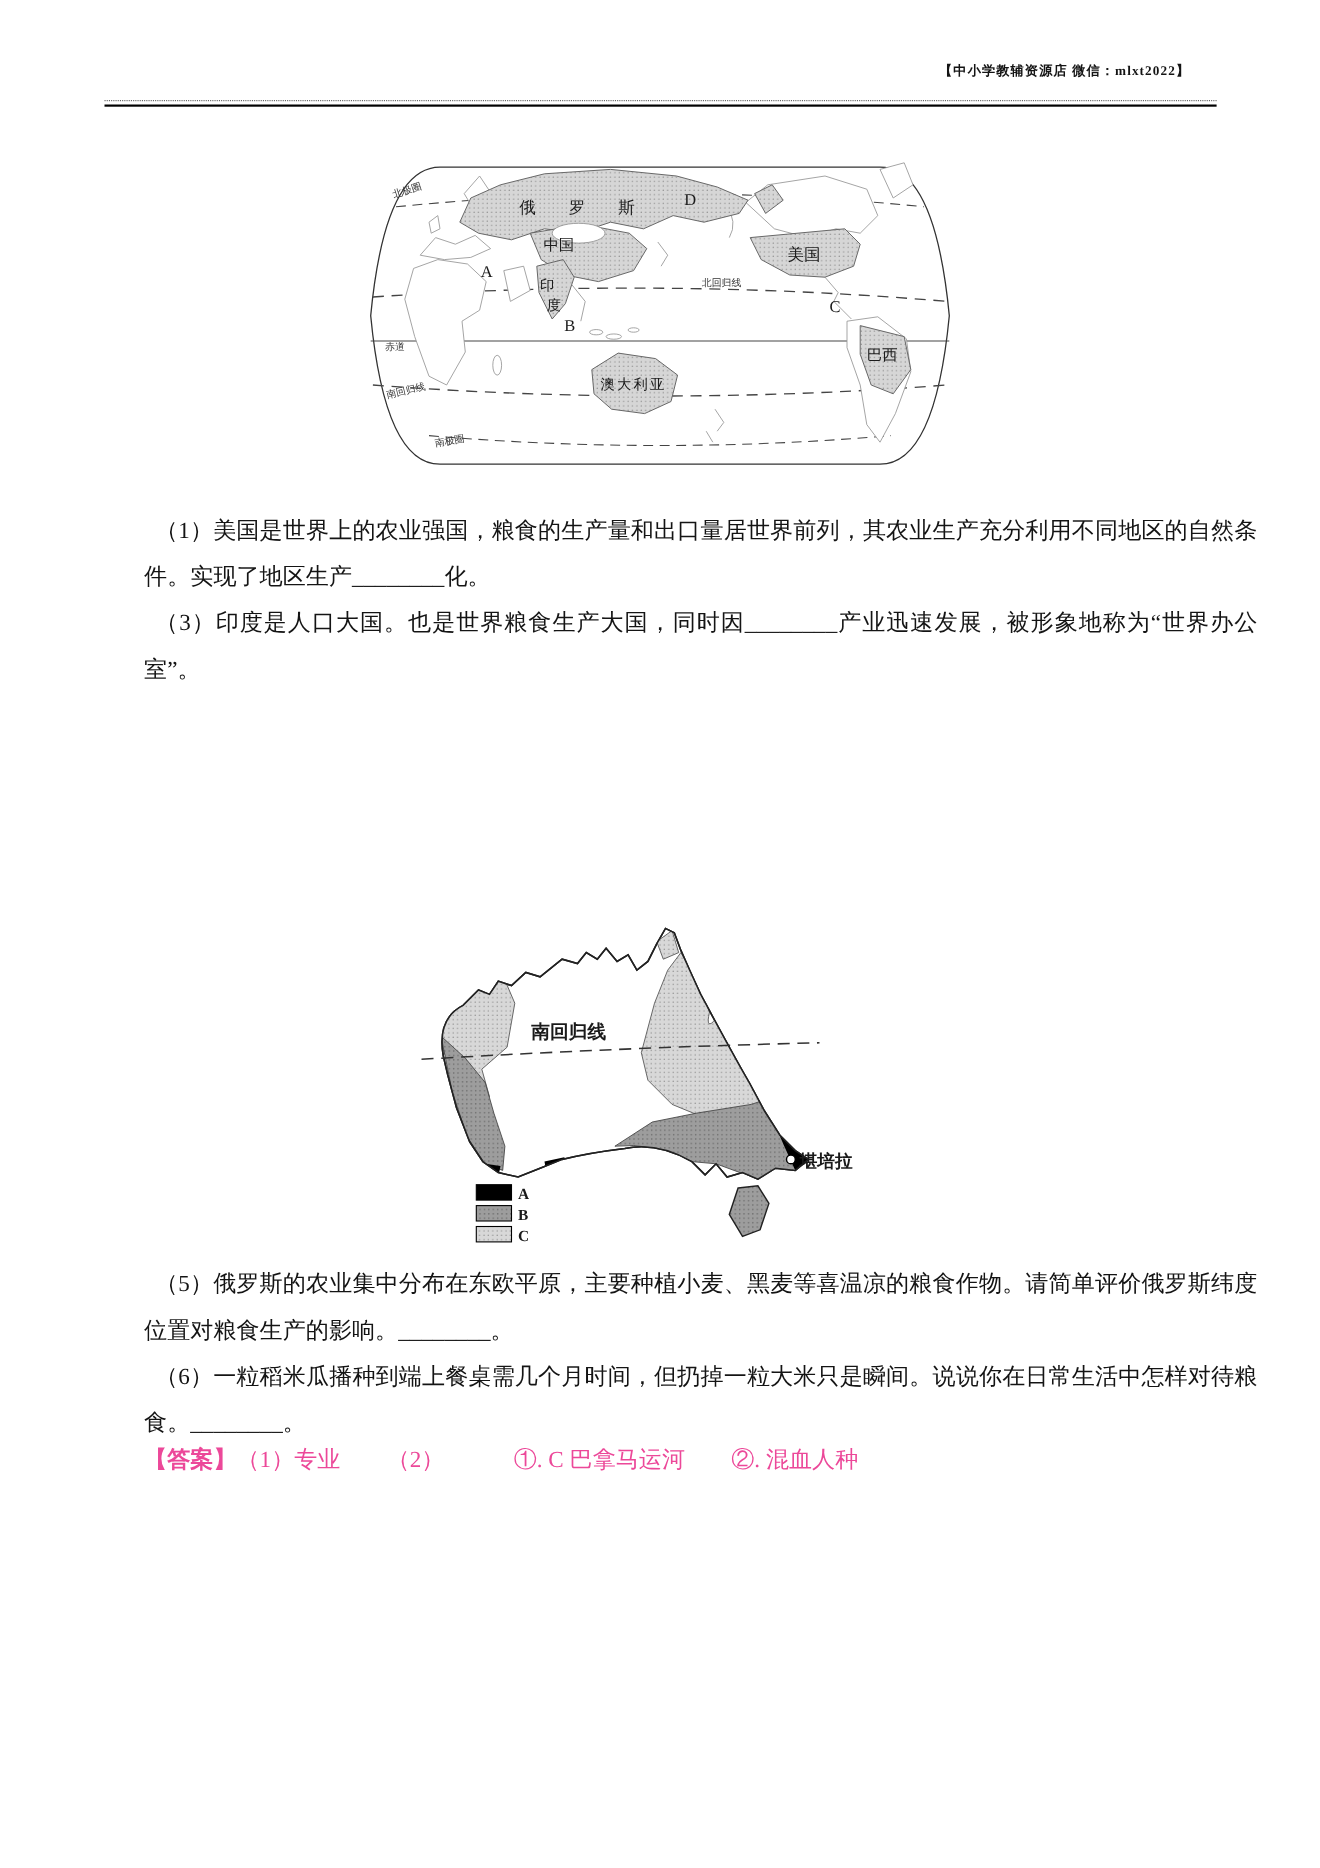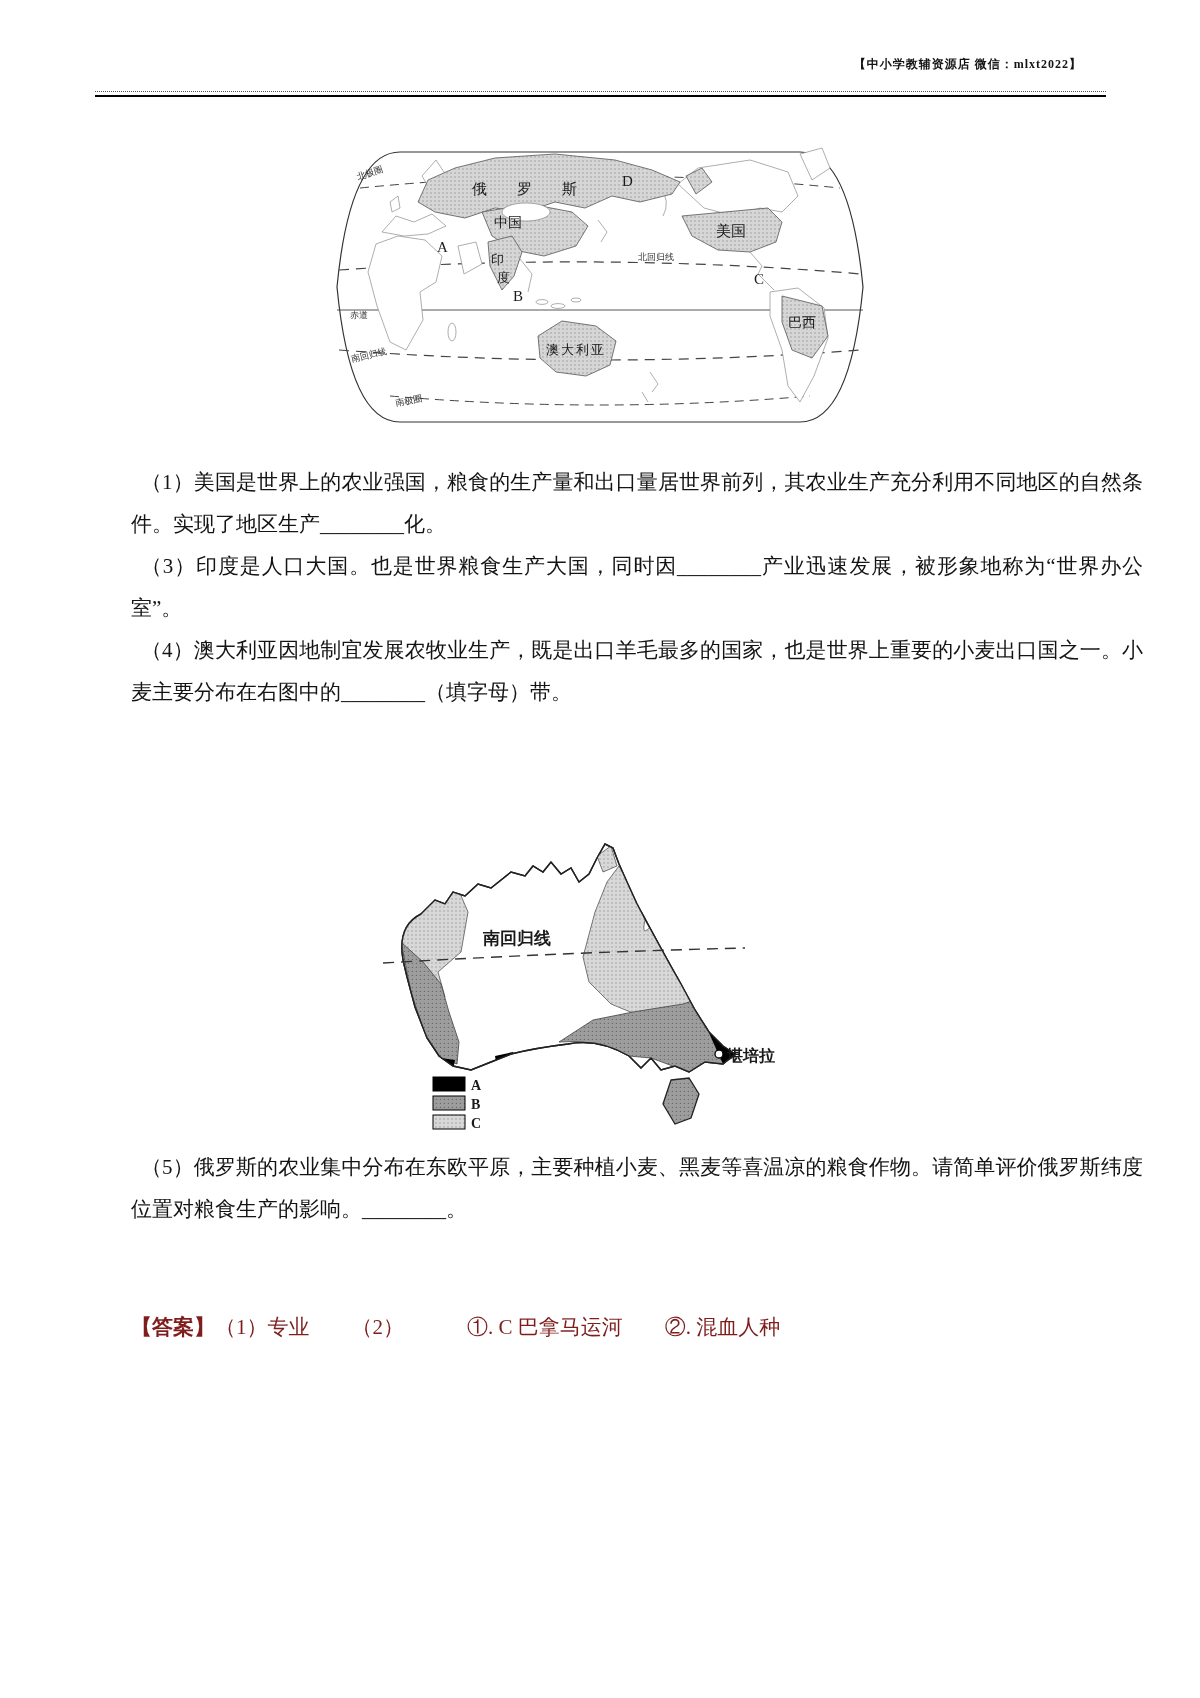--- a/index.html
+++ b/index.html
@@ -9,21 +9,21 @@
           font-size:12px;font-weight:bold;letter-spacing:1px;}
   .rule{position:absolute;top:91px;left:95px;right:94px;height:3px;
         border-top:1px dotted #555;border-bottom:2px solid #000;}
   figure{margin:0;padding:0;}
   .world-map{position:absolute;left:330px;top:124px;width:540px;height:310px;}
   .aus-map{position:absolute;left:383px;top:842px;width:420px;height:300px;}
   .qblock{position:absolute;left:95px;width:1012px;font-size:21px;line-height:42px;
           text-align:justify;margin-left:36px;}
   #q14{top:461px;}
   #q56{top:1146px;}
-  #ansblock{top:1306px;color:#7f1d1d;}
+  #ansblock{top:1306px;color:#ec4899;}
   .qblock p{margin:0;padding:0;}
   p.q{text-indent:10px;}
   p.indent{text-indent:10px;}
   #ansblock strong{font-weight:bold;}
   svg text{font-family:"Liberation Serif","DejaVu Serif",serif;fill:#1a1a1a;}
   .latlbl{font-size:9px;fill:#333;}
   .ltr{font-size:15px;}
   .country{font-size:14px;}
 </style>
 </head>
@@ -99,21 +99,20 @@
       <text x="308" y="136" class="latlbl">北回归线</text>
       <text x="20" y="194" class="latlbl">赤道</text>
       <text x="22" y="238" class="latlbl" transform="rotate(-13 22 238)">南回归线</text>
       <text x="66" y="282" class="latlbl" transform="rotate(-10 66 282)">南极圈</text>
     </svg>
   </figure>
 
   <div class="qblock" id="q14">
     <p class="q">（1）美国是世界上的农业强国，粮食的生产量和出口量居世界前列，其农业生产充分利用不同地区的自然条件。实现了地区生产________化。</p>
     <p class="q">（3）印度是人口大国。也是世界粮食生产大国，同时因________产业迅速发展，被形象地称为“世界办公室”。</p>
-    <p class="q">（4）澳大利亚因地制宜发展农牧业生产，既是出口羊毛最多的国家，也是世界上重要的小麦出口国之一。小麦主要分布在右图中的________（填字母）带。</p>
   </div>
 
   <figure class="aus-map">
     <svg width="420" height="300" viewBox="0 0 420 300">
       <defs>
         <pattern id="dotsC2" width="4" height="4" patternUnits="userSpaceOnUse">
           <rect width="4" height="4" fill="#d8d8d8"></rect>
           <circle cx="1" cy="1" r="0.65" fill="#909090"></circle>
         </pattern>
         <pattern id="dotsB2" width="4" height="4" patternUnits="userSpaceOnUse">
@@ -160,19 +159,20 @@
         <rect x="50" y="254" width="32" height="14" fill="url(#dotsB2)" stroke="#000"></rect>
         <text x="88" y="267" font-size="14" font-weight="600">B</text>
         <rect x="50" y="273" width="32" height="14" fill="url(#dotsC2)" stroke="#000"></rect>
         <text x="88" y="286" font-size="14" font-weight="600">C</text>
       </g>
     </svg>
   </figure>
 
   <div class="qblock" id="q56">
     <p class="q">（5）俄罗斯的农业集中分布在东欧平原，主要种植小麦、黑麦等喜温凉的粮食作物。请简单评价俄罗斯纬度位置对粮食生产的影响。________。</p>
+    <p class="q">（6）一粒稻米瓜播种到端上餐桌需几个月时间，但扔掉一粒大米只是瞬间。说说你在日常生活中怎样对待粮食。________。</p>
   </div>
 
   <div class="qblock" id="ansblock">
     <p><strong>【答案】</strong><span>（1）专业　　（2）　　　①. C 巴拿马运河　　②. 混血人种</span></p>
   </div>
 
 </div>
 
 </body></html>

